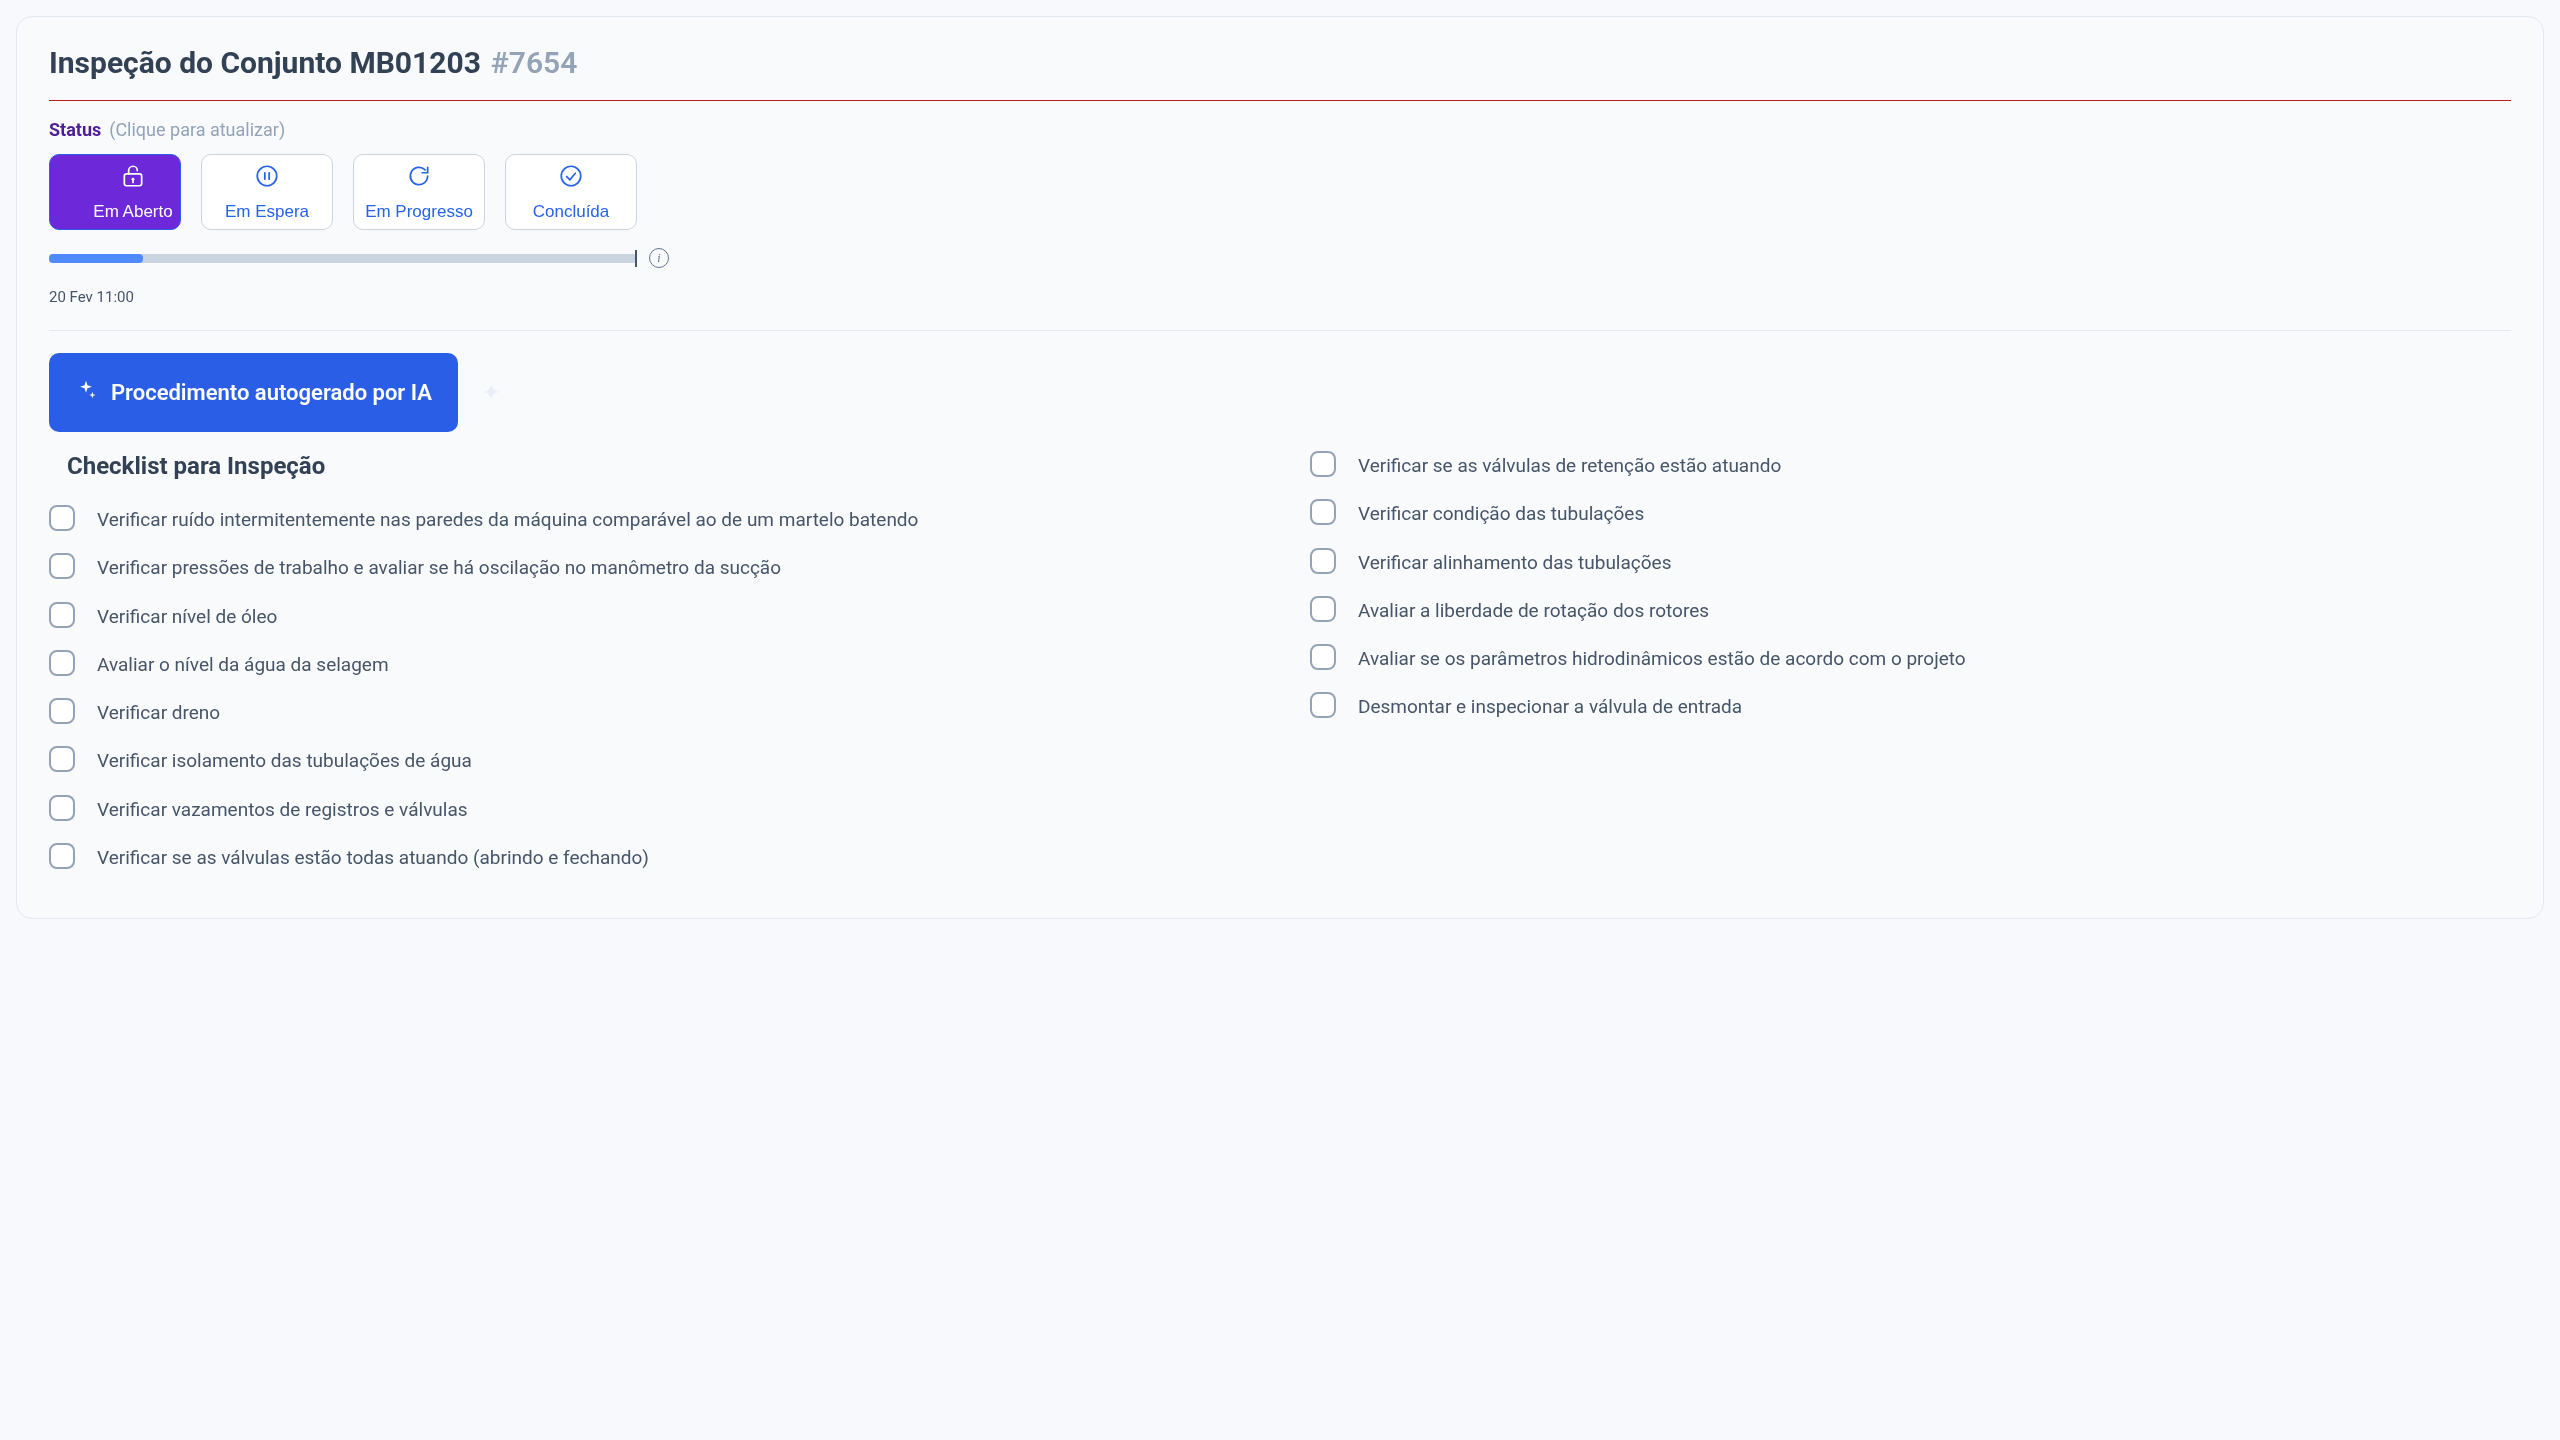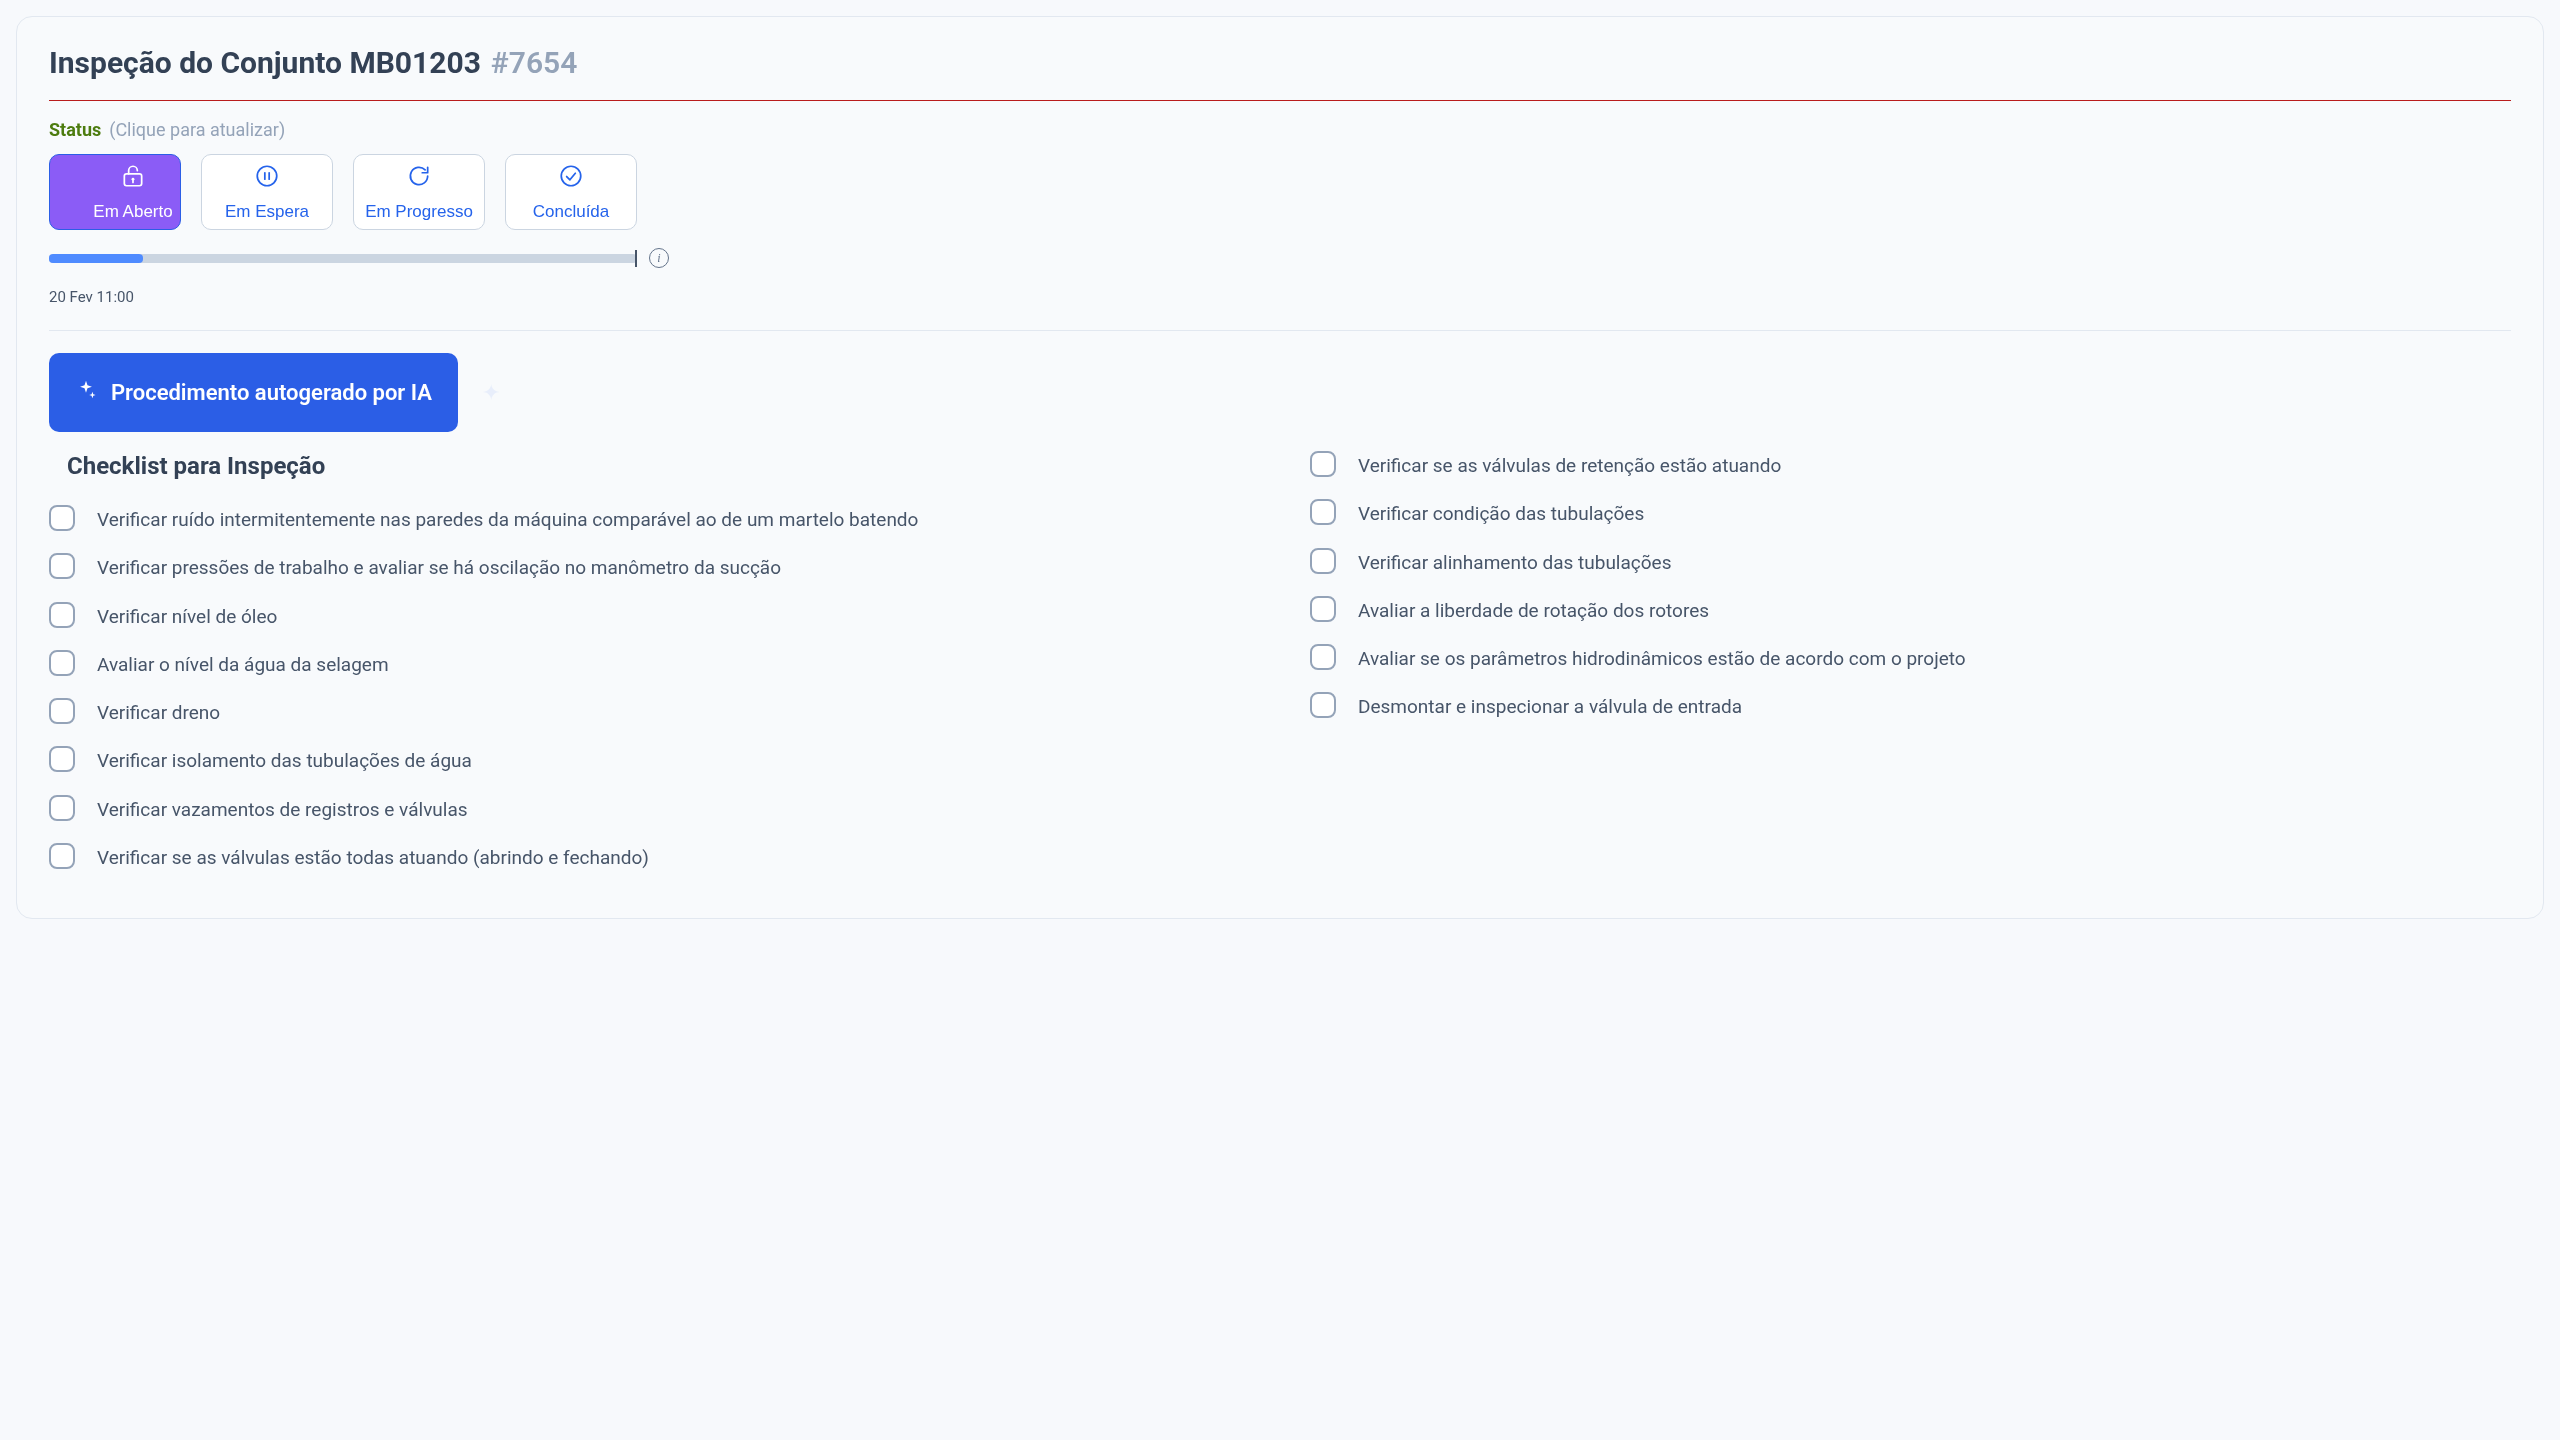--- a/index.html
+++ b/index.html
@@ -41,21 +41,21 @@
   }
   .status-label-row {
     display: flex;
     align-items: baseline;
     gap: 8px;
     margin-bottom: 14px;
   }
   .status-label {
     font-size: 18px;
     font-weight: 700;
-    color: #4d7c0f;
+    color: #4c1d95;
   }
   .status-hint {
     font-size: 18px;
     color: #94a3b8;
   }
   .status-buttons {
     display: flex;
     gap: 20px;
     margin-bottom: 18px;
   }
@@ -69,21 +69,21 @@
     height: 76px;
     border-radius: 10px;
     border: 1px solid #cbd5e1;
     background: #fff;
     color: #2563eb;
     font-size: 17px;
     font-weight: 500;
     cursor: pointer;
   }
   .status-btn.active {
-    background: #8b5cf6;
+    background: #6d28d9;
     border-color: #2b5ee6;
     color: #fff;
     padding-left: 36px;
   }
   .status-btn svg { width: 26px; height: 26px; }
   .progress-wrap {
     display: flex;
     align-items: center;
     gap: 12px;
     width: 620px;

